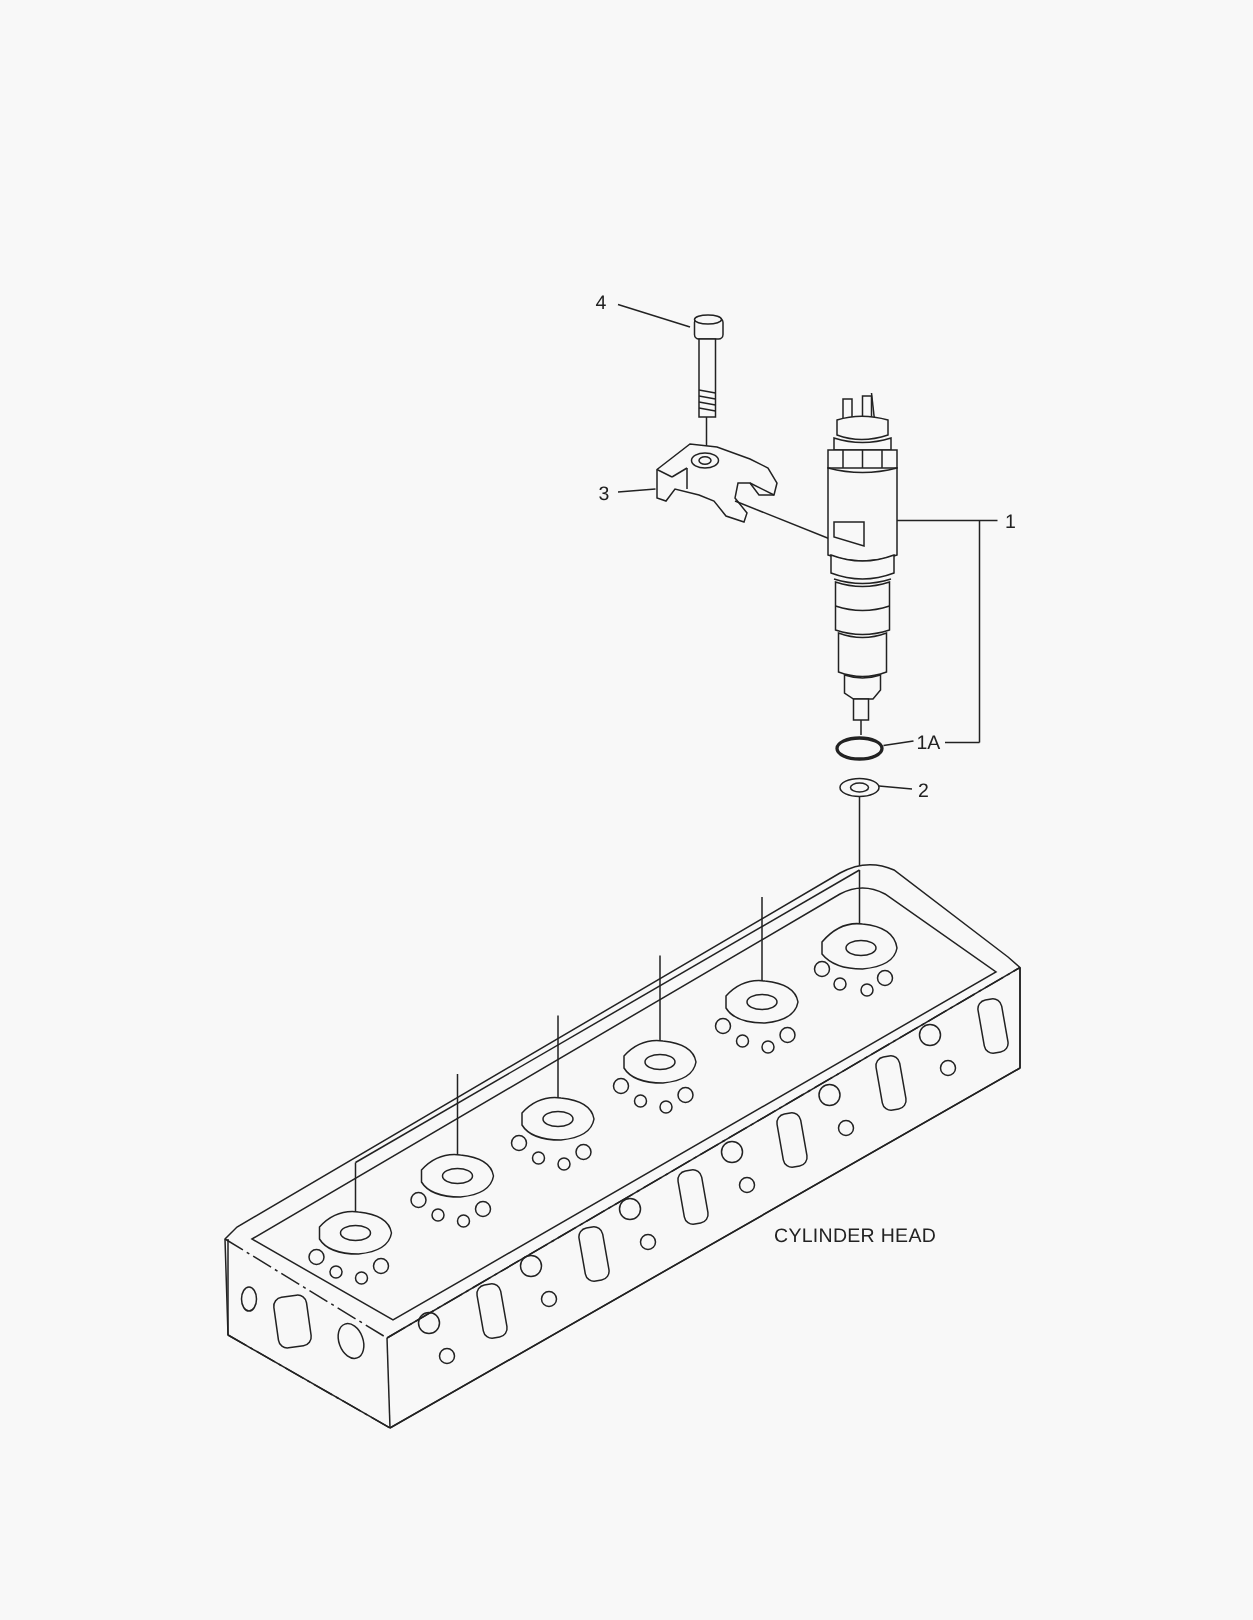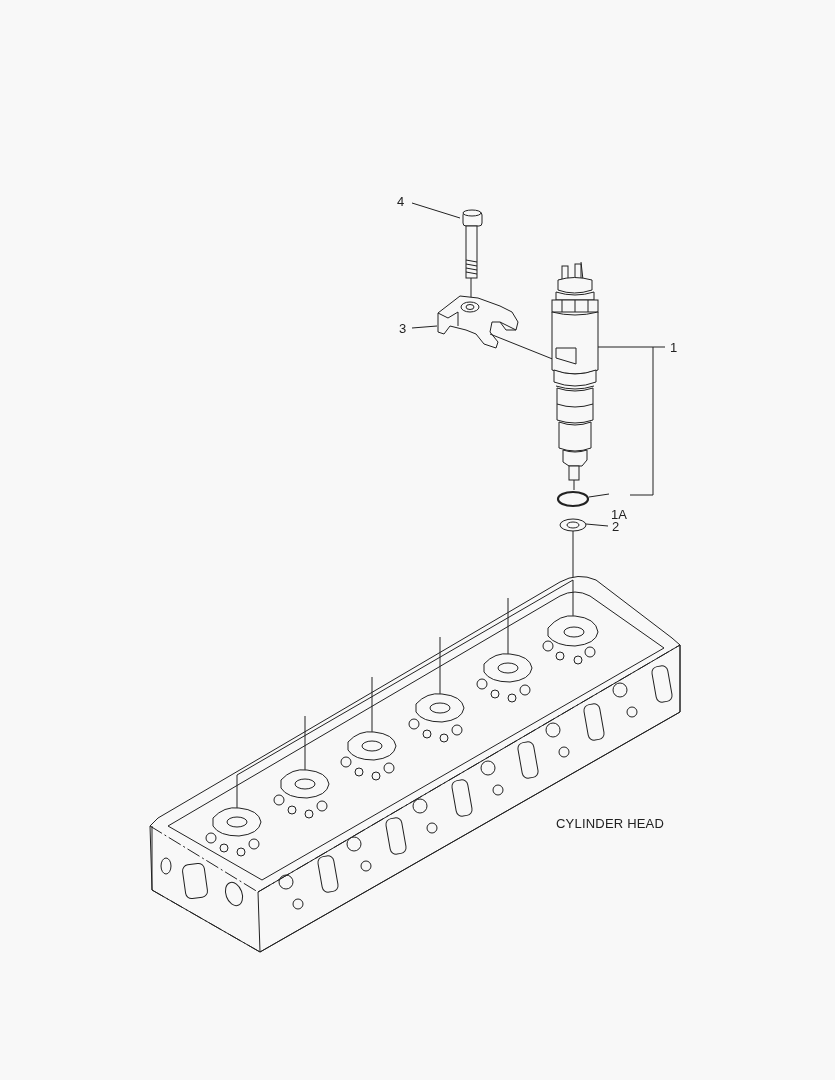--- a/index.html
+++ b/index.html
@@ -199,16 +199,16 @@
         <circle class="ln" cx="564" cy="752" r="5"></circle>
       <circle class="ln" cx="620" cy="690" r="7"></circle>
         <circle class="ln" cx="632" cy="712" r="5"></circle>
     </g>
   </g>
 </svg>
 
 <span class="callout" style="left:397px; top:195px;">4</span>
 <span class="callout" style="left:399px; top:322px;">3</span>
 <span class="callout" style="left:670px; top:341px;">1</span>
-<span class="callout" style="left:611px; top:488px;margin-top:20px;">1A</span>
+<span class="callout" style="left:611px; top:488px;">1A</span>
 <span class="callout" style="left:612px; top:520px;">2</span>
 
-<span class="caption" style="left:556px; top:816px;text-align:right;">CYLINDER HEAD</span>
+<span class="caption" style="left:516px; top:816px;text-align:right;">CYLINDER HEAD</span>
 
 </body></html>

